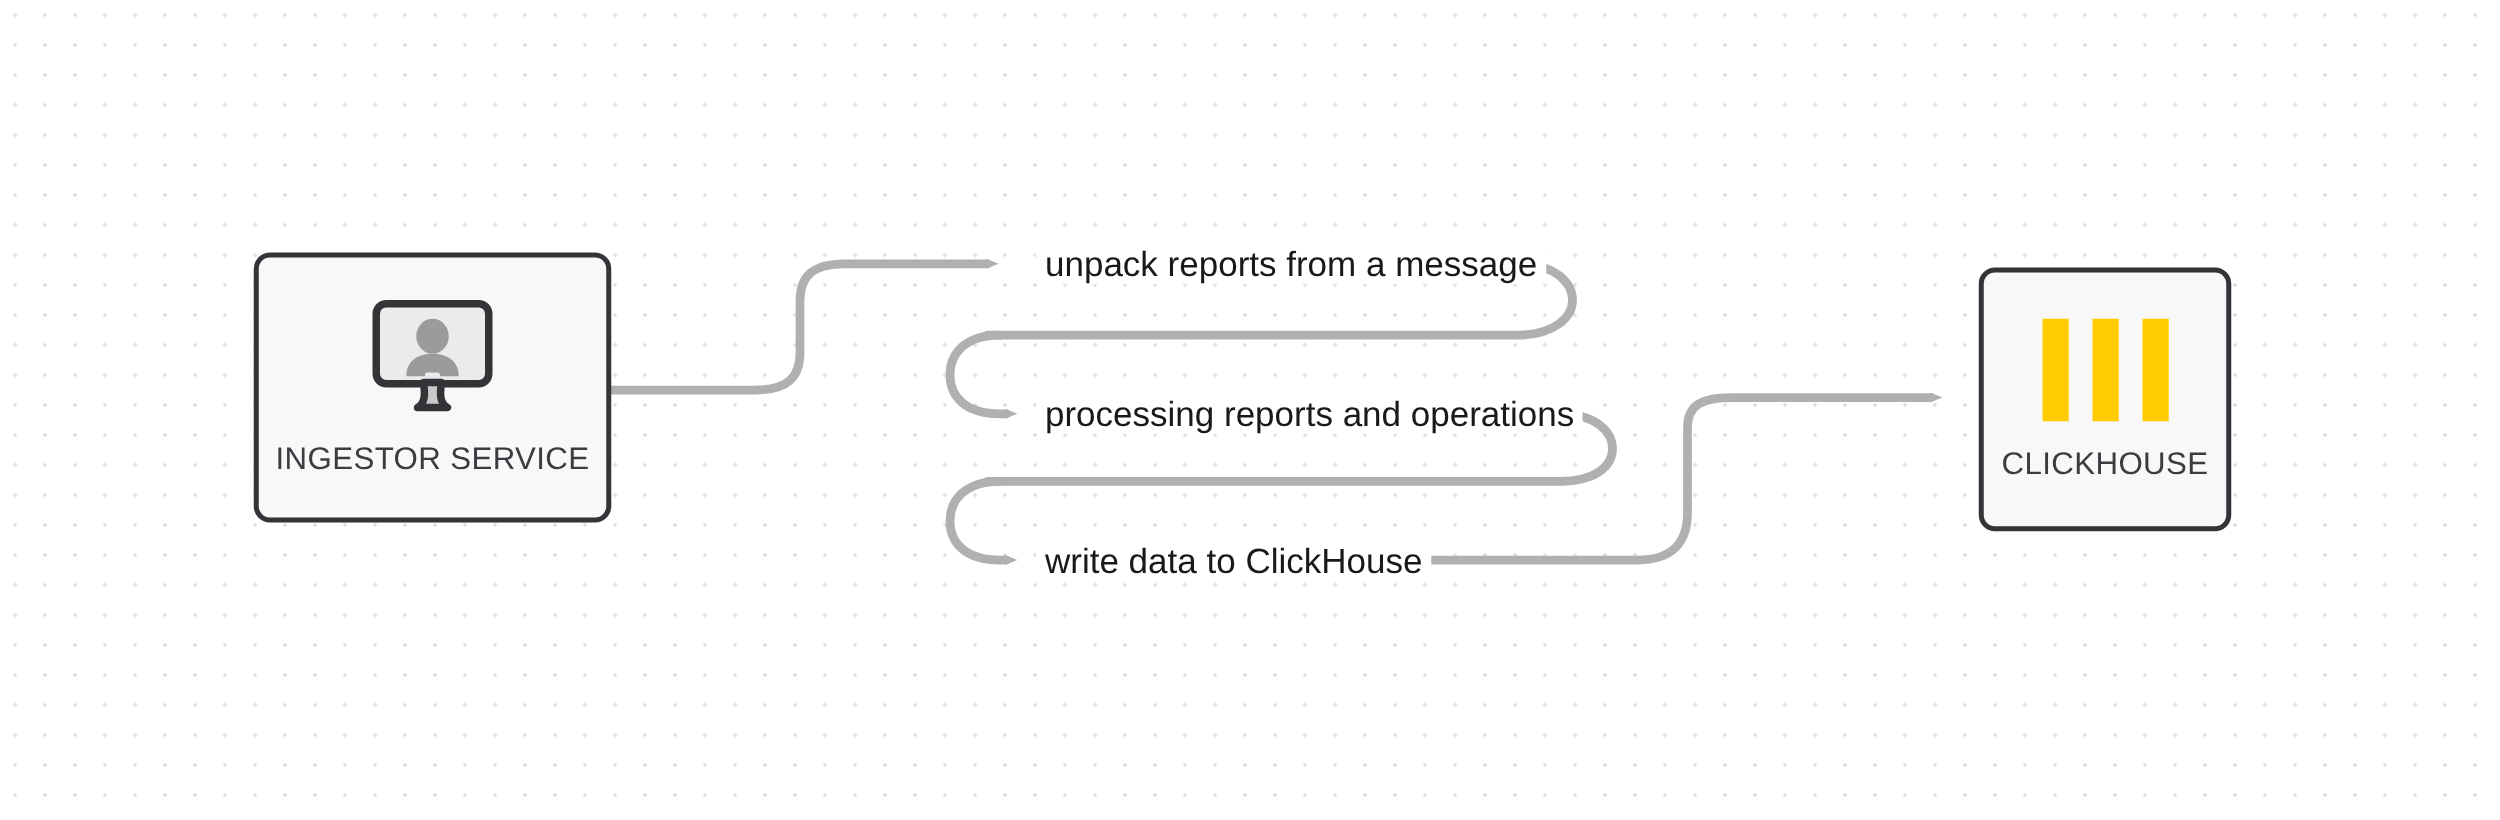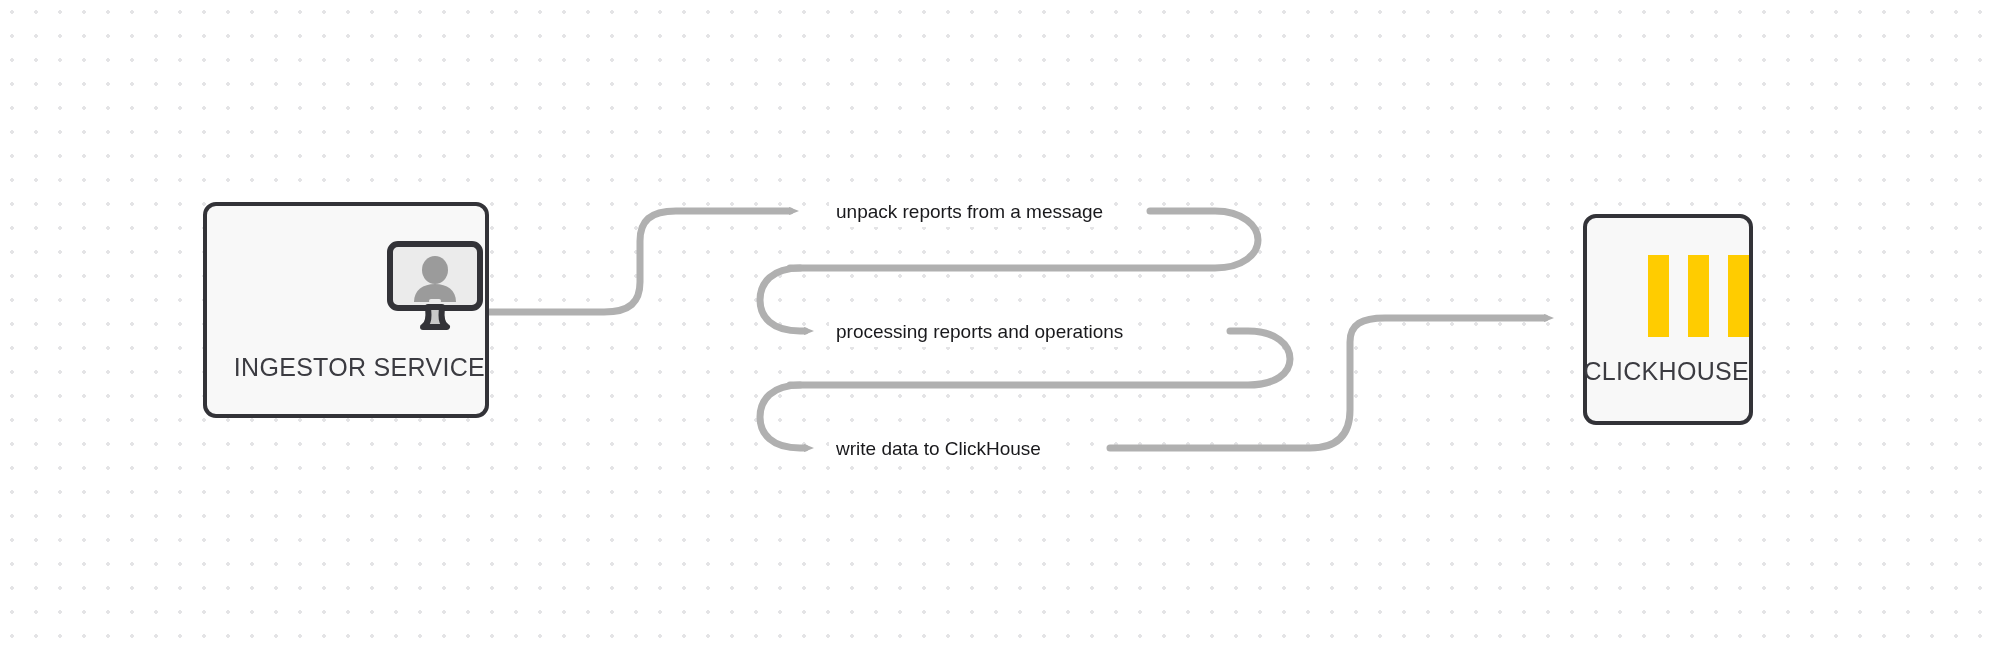--- a/index.html
+++ b/index.html
@@ -27,21 +27,21 @@
     height: 100%;
   }
   .node {
     position: absolute;
     box-sizing: border-box;
     border: 4px solid #333338;
     border-radius: 13px;
     background: #f8f8f8;
     display: flex;
     flex-direction: column;
-    align-items: flex-end;
+    align-items: center;
     justify-content: center;
   }
   .node-label {
     font-size: 25px;
     letter-spacing: 0.3px;
     color: #3b3b41;
     text-align: center;
     white-space: nowrap;
   }
   
@@ -52,37 +52,37 @@
     height: 216px;
   }
   .monitor-icon {
     margin-bottom: 16px;
     margin-top: 2px;
   }
   
   #node-clickhouse {
     left: 1583px;
     top: 214px;
-    width: 170px;
+    width: 202px;
     height: 211px;
   }
   .ch-bars {
     display: flex;
     gap: 19px;
     margin-bottom: 20px;
     margin-top: 2px;
   }
   .ch-bar {
     width: 21px;
     height: 82px;
     background: #FFCC00;
   }
   .edge-label {
     position: absolute;
-    font-size: 19px;
+    font-size: 28px;
     color: #19191c;
     white-space: nowrap;
     background: #ffffff;
     padding: 0 7px;
     line-height: 30px;
     transform: translateY(-50%);
   }
   #label-0 { left: 829px; top: 212px; }
   #label-1 { left: 829px; top: 332px; }
   #label-2 { left: 829px; top: 449px; }

